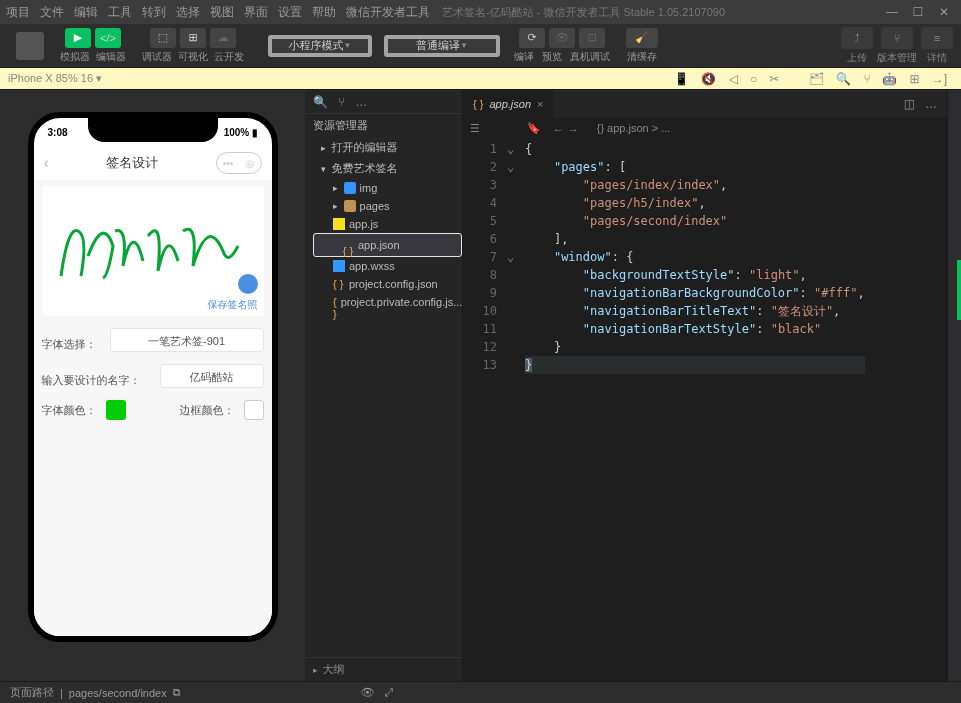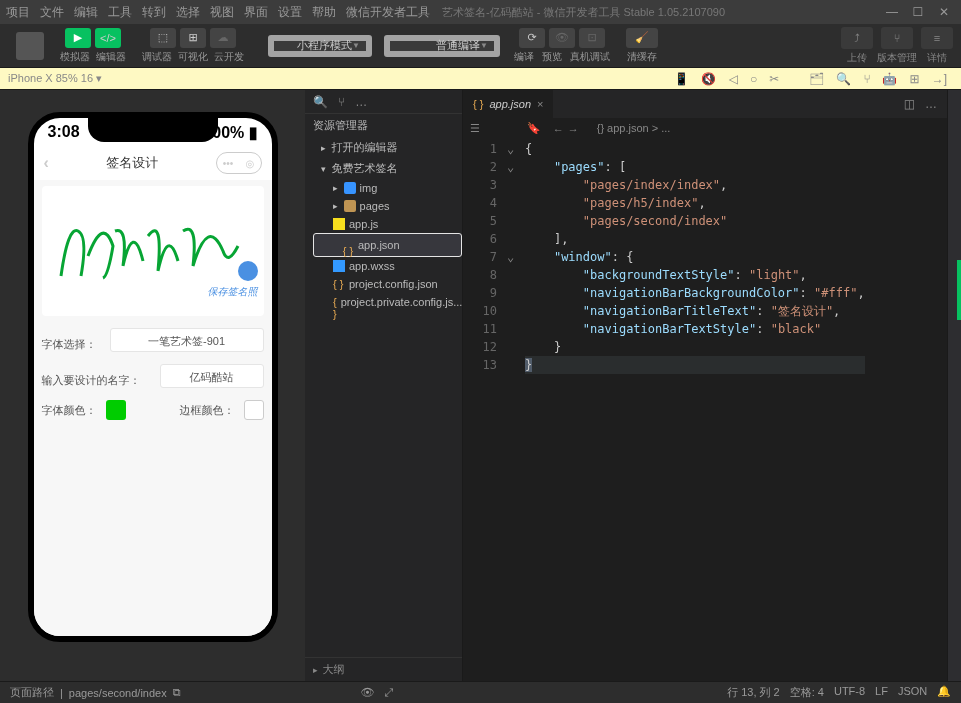--- a/index.html
+++ b/index.html
@@ -9,44 +9,44 @@
   .titlebar .menu span { cursor:pointer; }
   .titlebar .titletext { margin-left:12px; color:#777; font-size:11px; flex:1; }
   .titlebar .winctl { display:flex; gap:12px; margin-right:4px; }
   .titlebar .winctl span { width:14px; text-align:center; }
   .toolbar { height:44px; background:#2d2d2d; display:flex; align-items:center; padding:0 8px; border-bottom:1px solid #1a1a1a; }
   .tb-btn { display:flex; flex-direction:column; align-items:center; padding:2px 6px; border-radius:4px; margin:0 2px; }
   .tb-icon { width:26px; height:20px; border-radius:3px; display:flex; align-items:center; justify-content:center; font-size:11px; background:#444; color:#ccc; }
   .tb-grp { display:flex; gap:4px; }
   .tb-label { font-size:10px; color:#999; margin-top:2px; text-align:center;}
   .play .tb-icon:nth-child(1){background:#07c160;color:#fff;}
-  .dropdown { height:22px; background:#3a3a3a; border:6px solid #a3a3a3; border-radius:3px; display:flex; align-items:center; justify-content:flex-end; padding:0 6px; font-size:11px; color:#ccc; }
+  .dropdown { height:22px; background:#3a3a3a; border:4px solid #a3a3a3; border-radius:3px; display:flex; align-items:center; justify-content:center; padding:0 6px; font-size:11px; color:#ccc; }
   .dropdown .arrow{font-size:8px;color:#888;}
   .right-btns{margin-left:auto;display:flex;gap:4px;align-items:center;}
   .right-btns .rb{width:32px;height:22px;background:#3a3a3a;border-radius:3px;display:flex;align-items:center;justify-content:center;font-size:11px;color:#888;}
   .right-btns .rlbl{font-size:10px;color:#888;margin-top:2px;text-align:center;}
   .subbar{height:22px;background:#fef9c3;display:flex;align-items:center;padding:0 8px;color:#888;font-size:11px;border-bottom:1px solid #1a1a1a;}
   .subbar .device{margin-right:auto;}
   .subbar .icon{margin:0 6px;font-size:12px;}
   .main{display:flex;height:calc(100% - 24px - 44px - 22px - 22px);}
   
   .sim-pane{width:305px;background:#2d2d2d;display:flex;align-items:flex-start;justify-content:center;padding-top:22px;position:relative;}
   .phone{width:250px;height:530px;background:#fff;border:6px solid #000;border-radius:32px;position:relative;overflow:hidden;}
   .notch{position:absolute;top:0;left:50%;transform:translateX(-50%);width:130px;height:24px;background:#000;border-radius:0 0 16px 16px;}
-  .statusbar{height:28px;display:flex;align-items:center;justify-content:space-between;padding:0 14px;font-size:16px;color:#000;font-weight:600;}
+  .statusbar{height:28px;display:flex;align-items:center;justify-content:space-between;padding:0 14px;font-size:10px;color:#000;font-weight:600;}
   .navbar{height:34px;display:flex;align-items:center;justify-content:space-between;padding:0 10px;}
   .navbar .back{font-size:16px;font-weight:bold;}
   .navbar .title{font-size:13px;color:#333;flex:1;text-align:center;}
   .capsule{width:46px;height:22px;border:1px solid #ccc;border-radius:11px;display:flex;align-items:center;justify-content:space-around;}
   .capsule span{font-size:10px;}
   .content{padding:6px 8px;background:#f7f7f7;height:calc(100% - 28px - 34px);}
   .card{background:#fff;border-radius:4px;padding:6px;margin-bottom:8px;}
   .sigbox{height:130px;position:relative;display:flex;align-items:center;justify-content:center;}
   .sigbox svg{width:200px;height:90px;}
-  .savebtn{position:absolute;bottom:17px;right:6px;font-size:10px;color:#4a90e2;text-align:right;font-style:italic;}
+  .savebtn{position:absolute;bottom:4px;right:6px;font-size:10px;color:#4a90e2;text-align:right;}
   .savebtn .ico{display:inline-block;width:20px;height:20px;background:#4a90e2;border-radius:50%;margin-bottom:2px;}
   .row{display:flex;align-items:flex-end;font-size:11px;color:#555;margin:12px 0;}
   .row label{width:60px;}
   .sel{flex:1;height:24px;background:#fff;border:1px solid #e5e5e5;border-radius:3px;text-align:center;line-height:24px;font-size:11px;margin-left:8px;}
   .colorbox{width:20px;height:20px;border-radius:3px;margin-left:4px;}
   .green{background:#0c0;}
   .hollow{background:#fff;border:1px solid #ccc;}
   .row2{display:flex;justify-content:space-between;}
   
   .explorer{width:158px;background:#252526;border-right:1px solid #1a1a1a;display:flex;flex-direction:column;}
@@ -372,21 +372,13 @@
     </div>
 </div>
 
 <div class="statusline">
   <span>页面路径</span>
   <span style="margin:0 6px;">|</span>
   <span>pages/second/index</span>
   <span style="margin-left:6px;">⧉</span>
   <span style="margin-left:180px;">👁</span>
   <span style="margin-left:10px;">⤢</span>
-  <div class="right">
-    <span>行 13, 列 2</span>
-    <span>空格: 4</span>
-    <span>UTF-8</span>
-    <span>LF</span>
-    <span>JSON</span>
-    <span>🔔</span>
-  </div>
 </div>
 
 </body></html>

